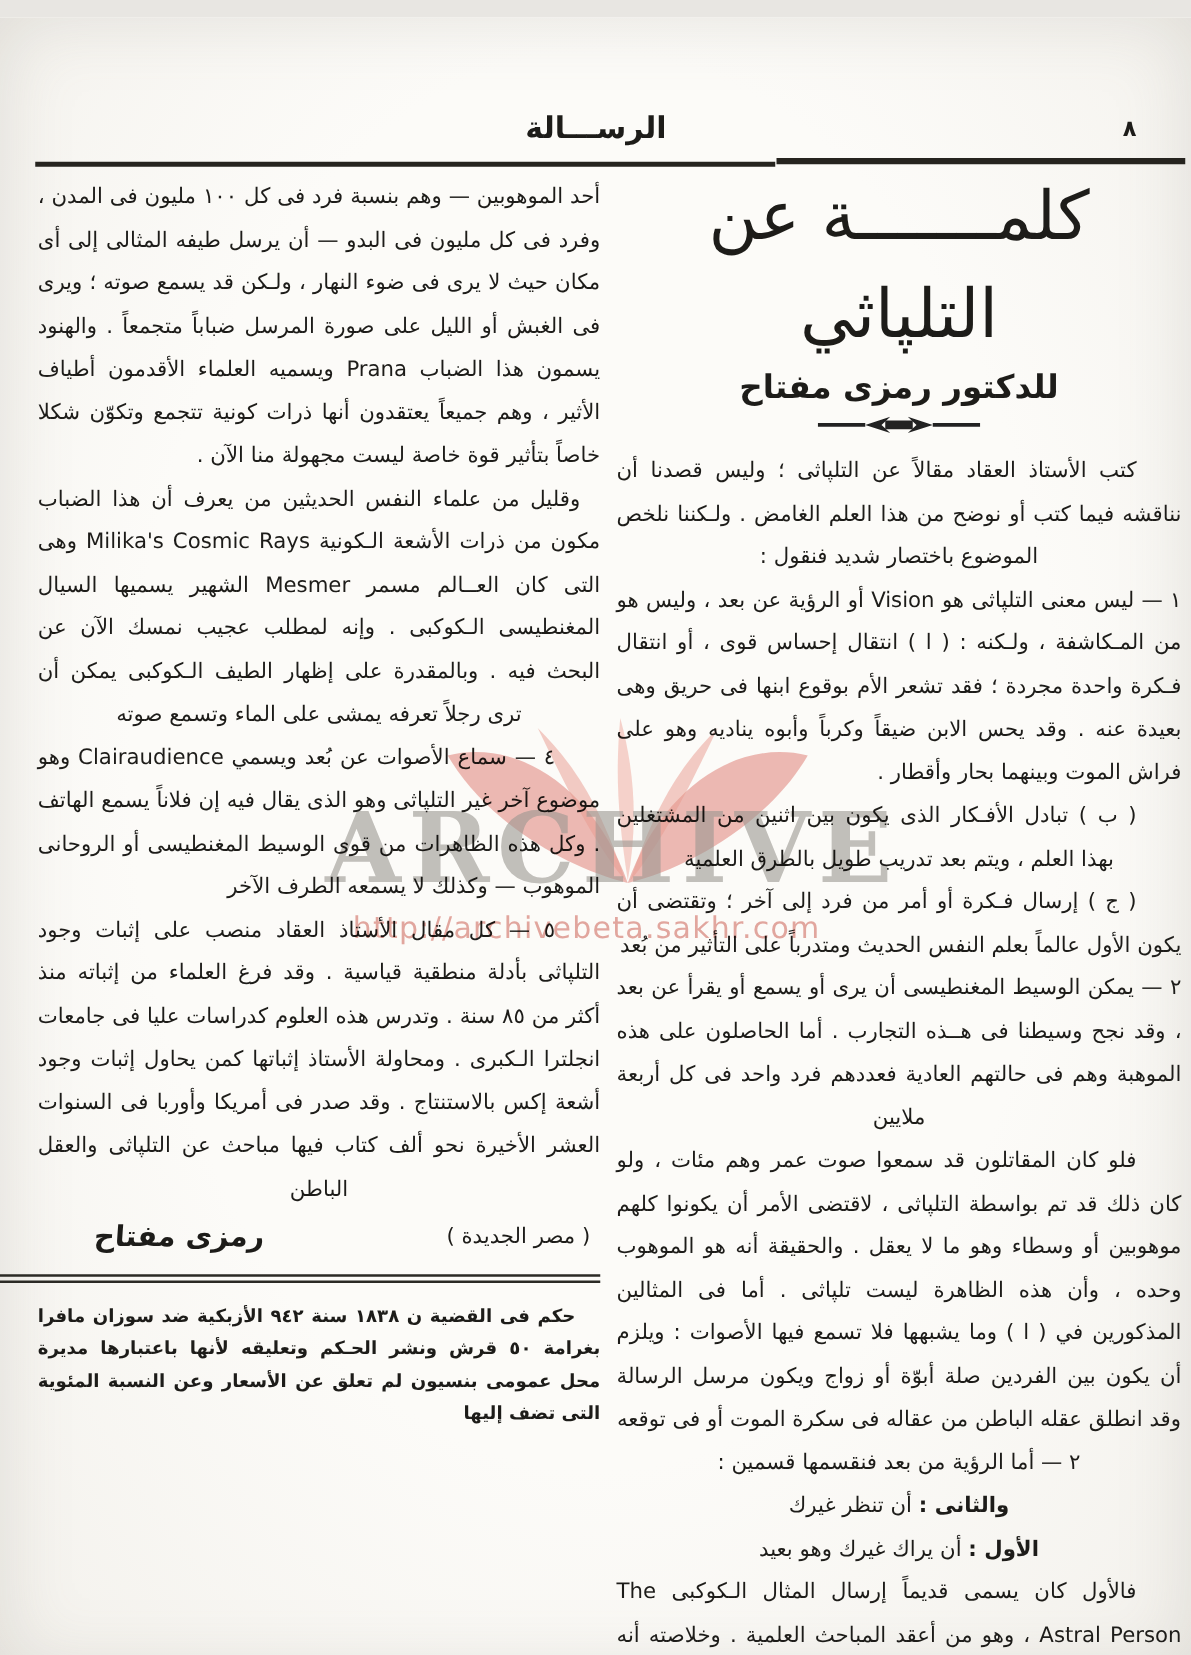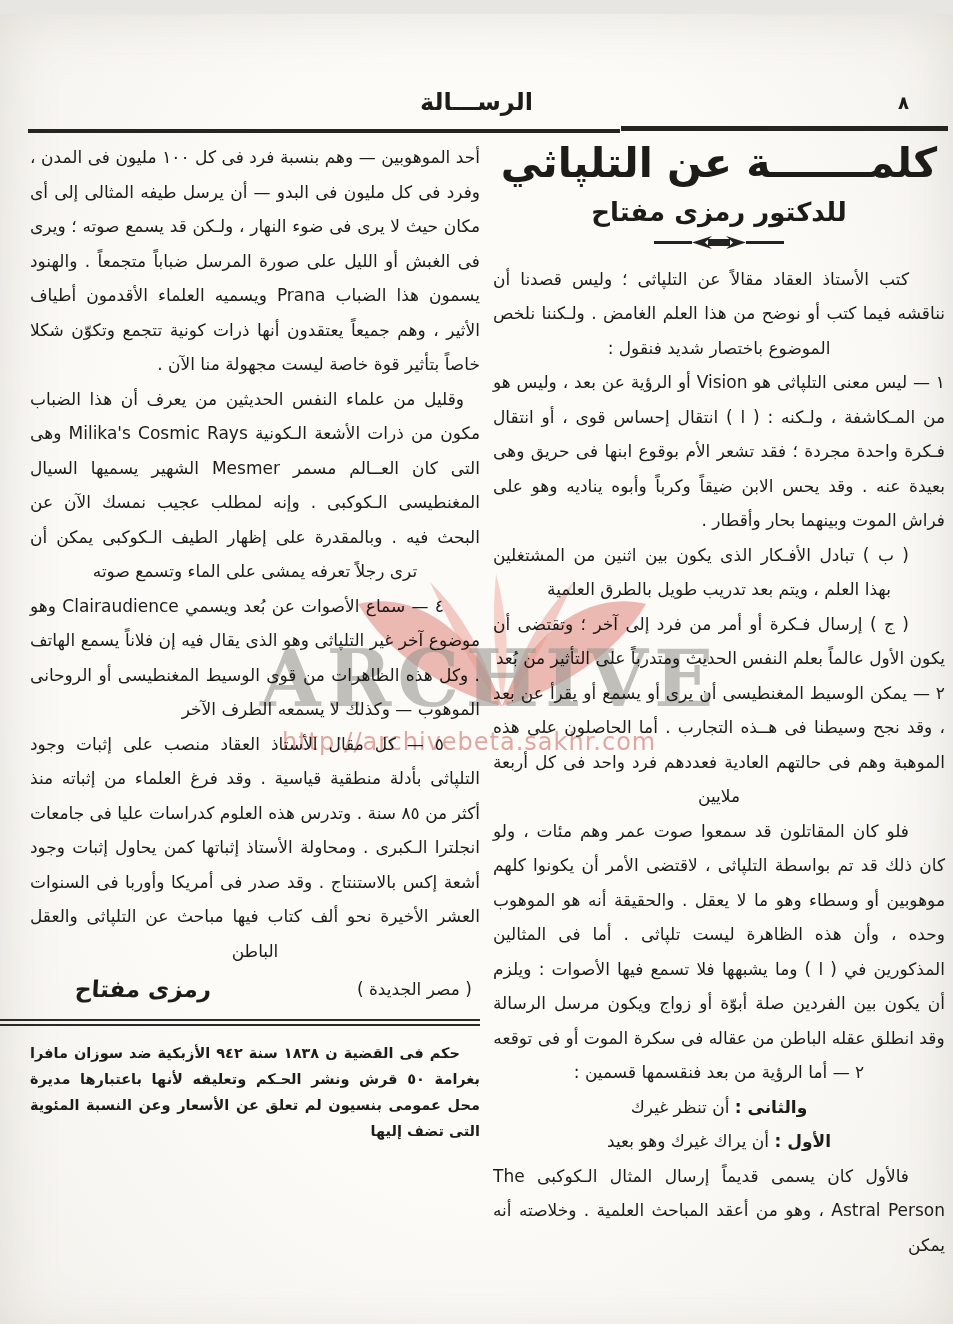--- a/index.html
+++ b/index.html
@@ -17,21 +17,21 @@
   
   .masthead{position:absolute;top:74px;left:0;right:0;text-align:center;
     font-size:24px;font-weight:bold;letter-spacing:1px;}
   .page-num{position:absolute;top:78px;right:44px;font-size:18px;font-weight:bold;}
   .rule1{position:absolute;top:115px;left:28px;width:592px;height:4px;background:#26241f;}
   .rule2{position:absolute;top:112px;left:621px;width:327px;height:5px;background:#26241f;}
   
   .col{position:absolute;font-size:17px;line-height:34.5px;text-align:justify;}
   .col-right{top:118px;right:8px;width:452px;}
   .col-left{top:126px;left:30px;width:450px;}
-  .article-title{font-size:41px;font-weight:bold;text-align:center;line-height:1.45;margin:2px 0 0;}
+  .article-title{font-size:54px;font-weight:normal;text-align:center;line-height:1.45;margin:2px 0 0;}
   .byline{font-size:26px;font-weight:bold;text-align:center;margin:2px 0 4px;}
   .ornament{text-align:center;margin:0 0 12px;line-height:0;}
   p.para{margin:0;}
   .indent{text-indent:36px;}
   .indent-sm{text-indent:16px;}
   .center-last{text-align-last:center;}
   .centered{text-align:center;text-align-last:center;}
   .qism{text-align:center;text-align-last:center;}
   .qism b{font-weight:bold;}
   

